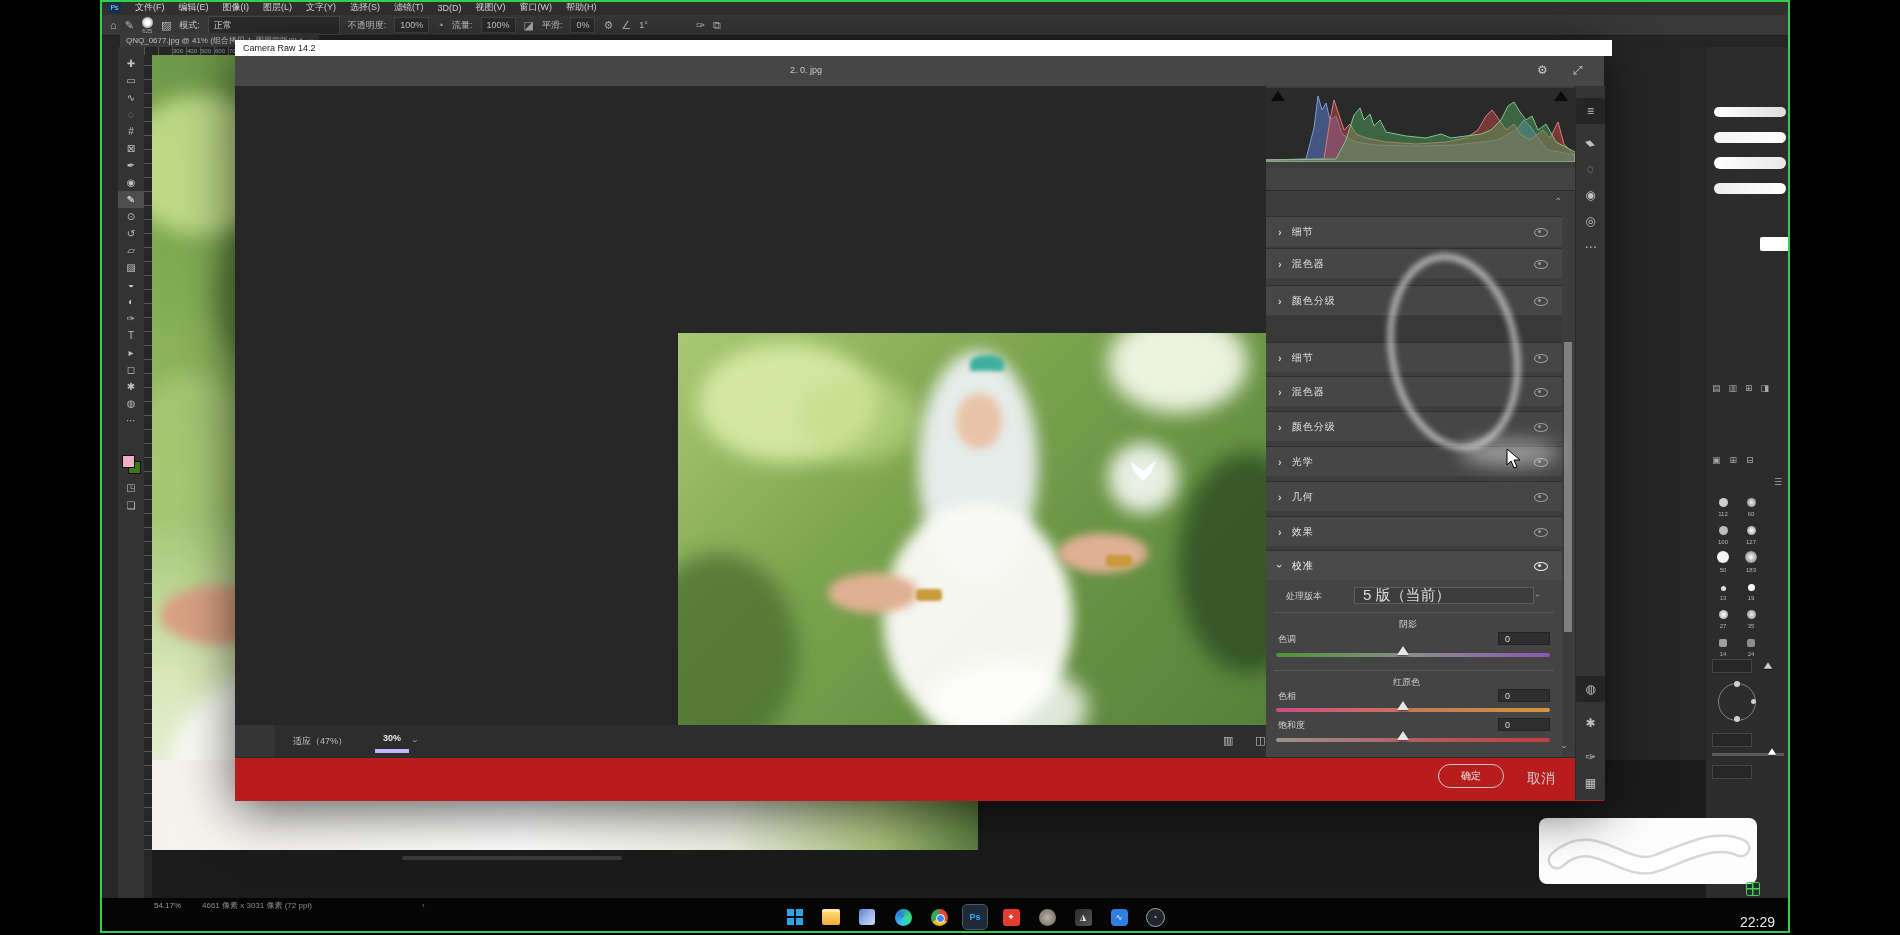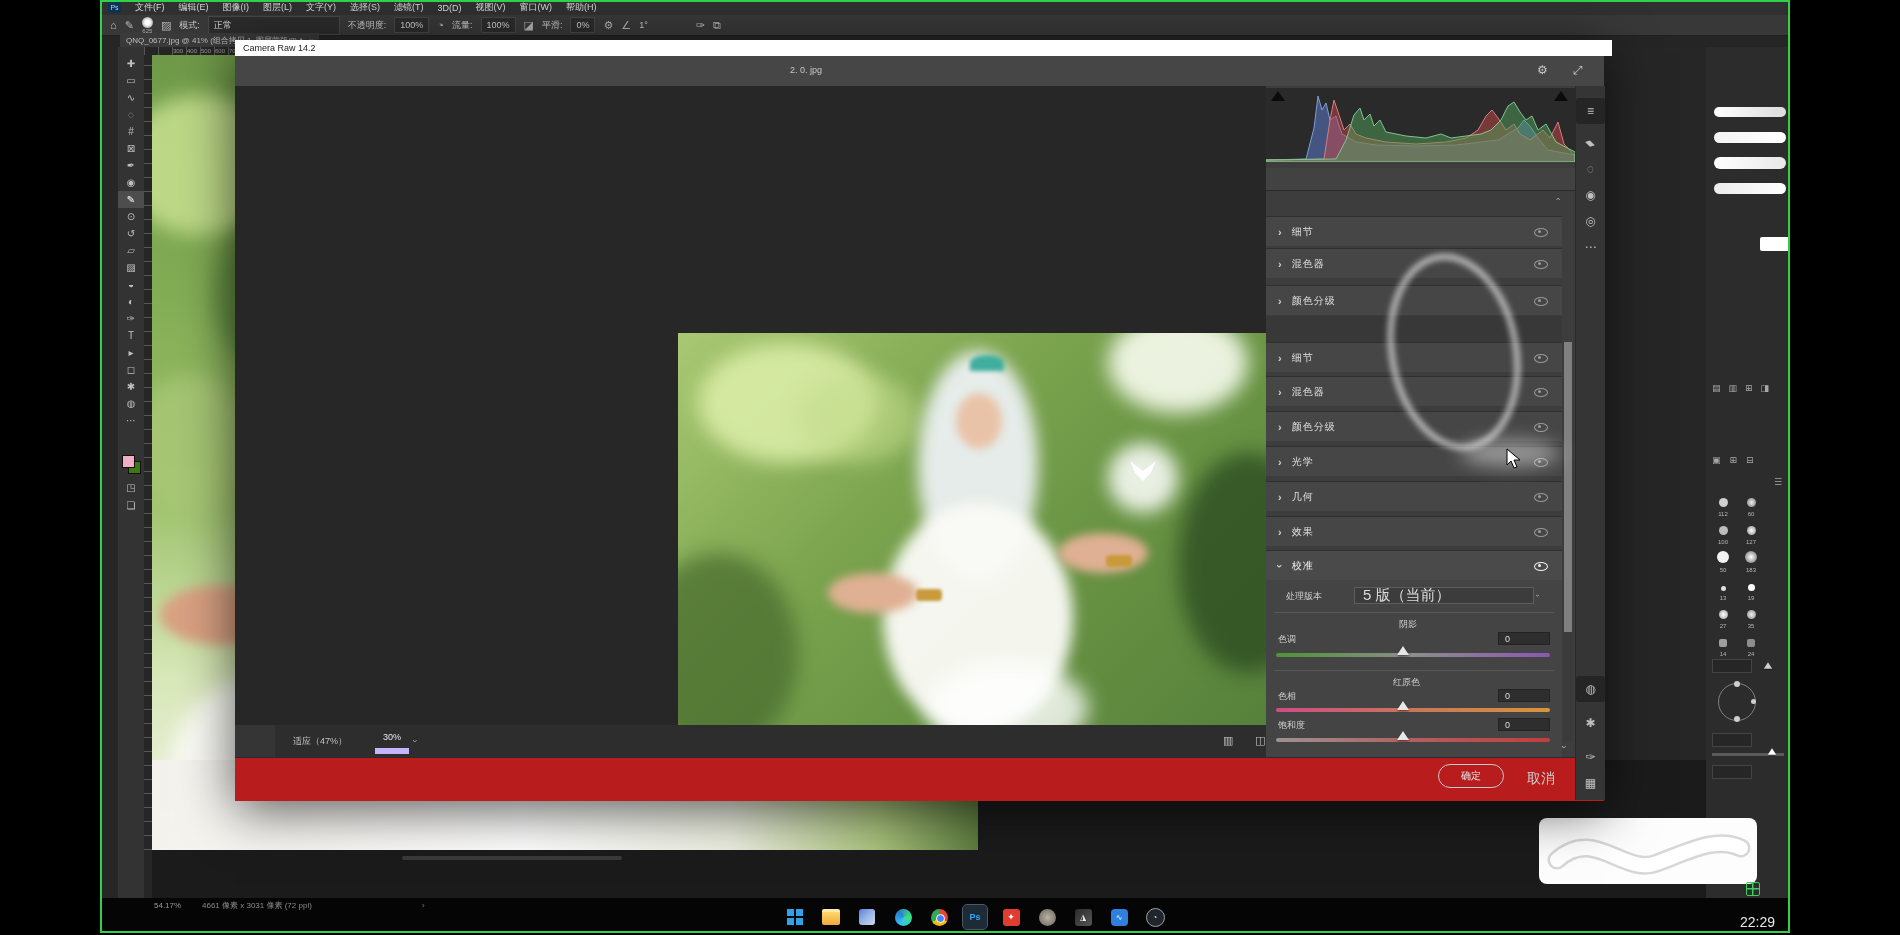--- a/index.html
+++ b/index.html
@@ -307,21 +307,21 @@
         <div class="abs" style="left:238px;top:256px;width:26px;height:12px;background:#c99a3c;border-radius:4px;filter:blur(1.5px);"></div>
         <div class="abs" style="left:428px;top:222px;width:26px;height:12px;background:#c99a3c;border-radius:4px;filter:blur(1.5px);"></div>
         <div class="blob" style="left:430px;top:110px;width:70px;height:70px;background:rgba(255,255,255,.85);filter:blur(9px);"></div>
         <div class="abs" style="left:452px;top:128px;width:26px;height:20px;background:rgba(255,255,255,.95);clip-path:polygon(50% 50%,0 0,20% 60%,50% 100%,80% 60%,100% 0);"></div>
         <div class="blob" style="left:250px;top:330px;width:160px;height:90px;background:rgba(255,255,255,.8);"></div>
       </div>
     </div>
 
     <div id="acr-bottombar" class="abs">
       <span class="t9" style="margin-left:18px;color:#c2c2c2;">适应（47%）</span>
-      <span class="t9" style="margin-left:28px;color:#e8e8e8;border-bottom:6px solid #c4b5fd;padding:4px 8px 6px 8px;">30%</span>
+      <span class="t9" style="margin-left:28px;color:#e8e8e8;border-bottom:4px solid #c4b5fd;padding:4px 8px 6px 8px;font-weight:bold;">30%</span>
       <span style="color:#bdbdbd;font-size:9px;display:inline-block;transform:rotate(90deg);margin-left:4px;">›</span>
       <span class="abs" style="left:948px;top:9px;color:#c2c2c2;font-size:11px;">▥</span>
       <span class="abs" style="left:980px;top:9px;color:#c2c2c2;font-size:11px;">◫</span>
     </div>
 
     <div id="acr-buttonrow" class="abs">
       <span class="abs" style="left:1203px;top:6px;width:64px;height:22px;border:1px solid #c9c9c9;border-radius:12px;display:flex;align-items:center;justify-content:center;font-size:10px;color:#e6e6e6;">确定</span>
       <span class="abs" style="left:1292px;top:12px;font-size:14px;color:#d0d0d0;">取消</span>
     </div>
 

